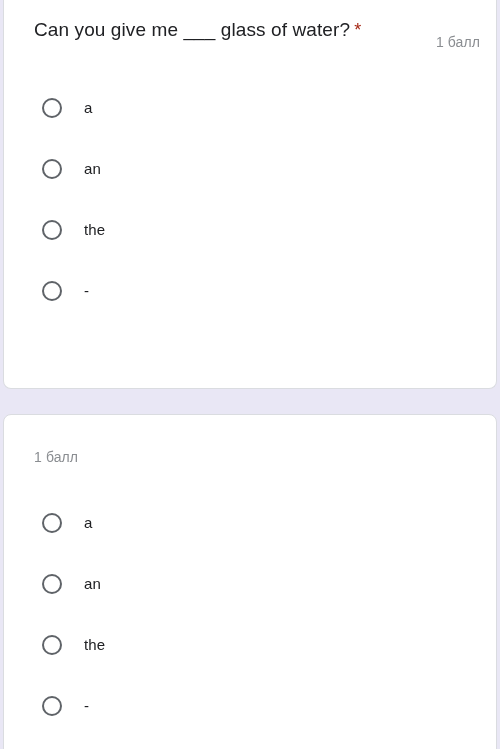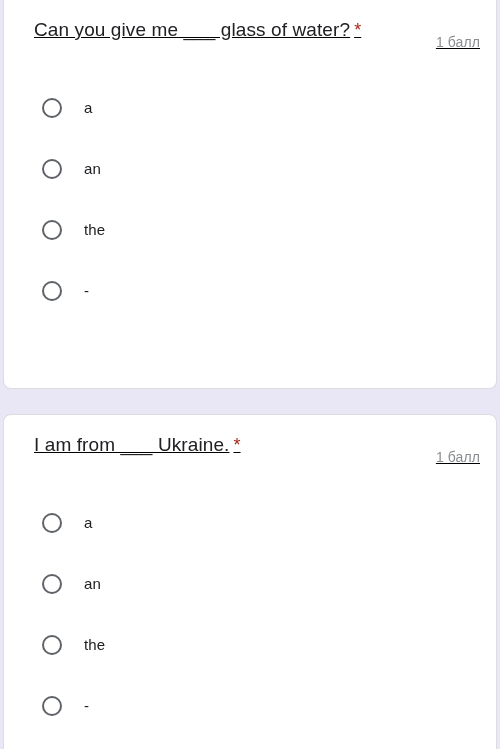--- a/index.html
+++ b/index.html
@@ -46,21 +46,20 @@
   .question-card.card-second {
     margin-top: 25px;
     height: 420px;
   }
 
   .q-header {
     display: flex;
     align-items: flex-start;
     justify-content: space-between;
     padding: 15px 16px 0 30px;
-    text-decoration: underline;
   }
 
   .q-title {
     font-size: 19px;
     line-height: 30px;
     color: #202124;
     font-weight: 400;
     letter-spacing: 0.1px;
     max-width: 340px;
     word-wrap: break-word;
@@ -135,21 +134,20 @@
       </div>
       <div class="option-row">
         <span class="radio-outer"></span>
         <span class="option-label">-</span>
       </div>
     </div>
   </div>
 
   <div class="question-card card-second">
     <div class="q-header">
-      <div class="q-title"><span>I am from ___ Ukraine.</span><span class="q-required">*</span></div>
       <div class="q-points">1 балл</div>
     </div>
     <div class="options">
       <div class="option-row">
         <span class="radio-outer"></span>
         <span class="option-label">a</span>
       </div>
       <div class="option-row">
         <span class="radio-outer"></span>
         <span class="option-label">an</span>

